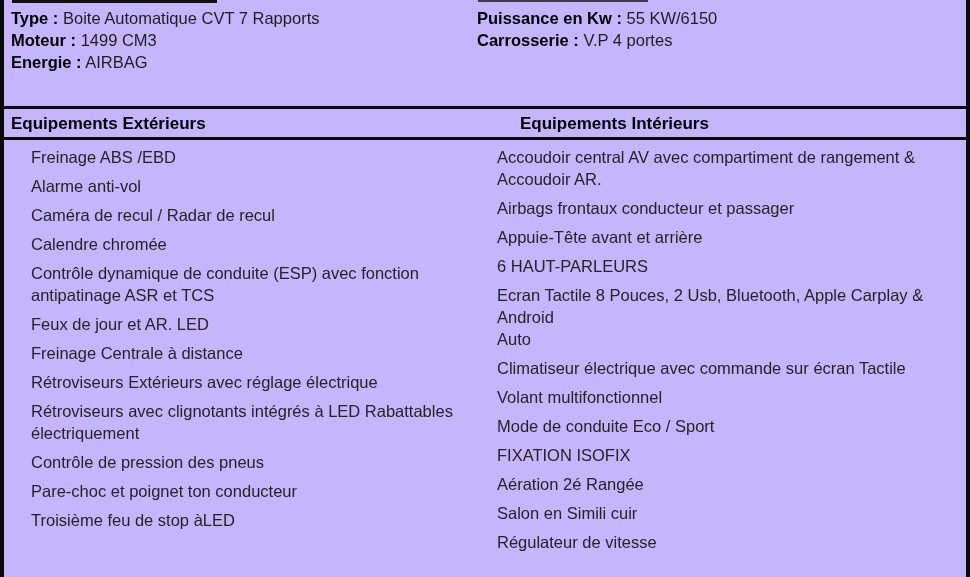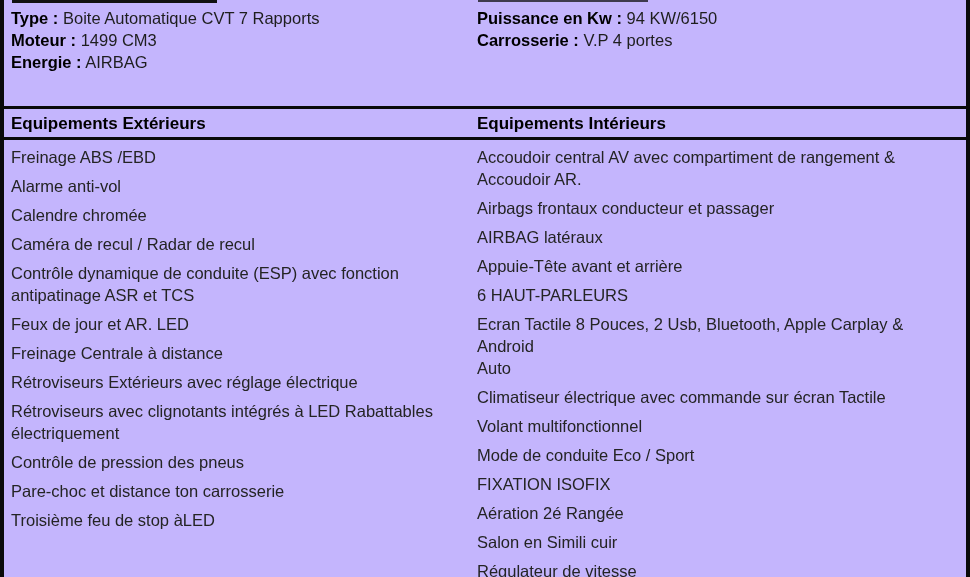--- a/index.html
+++ b/index.html
@@ -21,83 +21,83 @@
   .cols{display:grid;grid-template-columns:466px 1fr;}
   .col{padding-left:7px;padding-right:6px;}
 
   .specs{padding-top:7px;height:99px;}
   .spec-row{font-size:16.5px;line-height:22px;white-space:nowrap;}
   .spec-row .lbl{font-weight:bold;color:#000;}
   .spec-row .val{color:#1e1e1e;}
 
   .rule{height:3px;background:#0a0a0a;}
 
-  .eq-header-row{height:28px;align-items:center;}
+  .eq-header-row{height:28px;align-items:center;gap:43px;}
   .eq-header{font-size:17px;font-weight:bold;color:#000;line-height:28px;padding-top:1px;}
 
   .eq-lists{padding-top:6px;}
   .eq-item{
     font-size:16.5px;
     line-height:22px;
     margin-bottom:7px;
     white-space:pre-line;
     color:#242424;
+    margin-left:20px;
   }
 </style>
 </head>
 <body>
 
 <div class="page">
 
   <div class="cutoff-bar left"></div>
   <div class="cutoff-bar right"></div>
 
   <section class="cols specs">
     <div class="col">
         <div class="spec-row"><span class="lbl">Type :</span><span class="val"> Boite Automatique CVT 7 Rapports</span></div>
         <div class="spec-row"><span class="lbl">Moteur :</span><span class="val"> 1499 CM3</span></div>
         <div class="spec-row"><span class="lbl">Energie :</span><span class="val"> AIRBAG</span></div>
       </div>
     <div class="col">
-        <div class="spec-row"><span class="lbl">Puissance en Kw :</span><span class="val"> 94 KW/6150</span></div>
+        <div class="spec-row"><span class="lbl">Puissance en Kw :</span><span class="val"> 55 KW/6150</span></div>
         <div class="spec-row"><span class="lbl">Carrosserie :</span><span class="val"> V.P 4 portes</span></div>
       </div>
   </section>
 
   <div class="rule"></div>
 
   <header class="cols eq-header-row">
     <div class="col eq-header">Equipements Extérieurs</div>
     <div class="col eq-header">Equipements Intérieurs</div>
   </header>
 
   <div class="rule"></div>
 
   <section class="cols eq-lists">
     <div class="col">
         <div class="eq-item">Freinage ABS /EBD</div>
         <div class="eq-item">Alarme anti-vol</div>
+        <div class="eq-item">Caméra de recul / Radar de recul</div>
         <div class="eq-item">Calendre chromée</div>
-        <div class="eq-item">Caméra de recul / Radar de recul</div>
         <div class="eq-item">Contrôle dynamique de conduite (ESP) avec fonction
 antipatinage ASR et TCS</div>
         <div class="eq-item">Feux de jour et AR. LED</div>
         <div class="eq-item">Freinage Centrale à distance</div>
         <div class="eq-item">Rétroviseurs Extérieurs avec réglage électrique</div>
         <div class="eq-item">Rétroviseurs avec clignotants intégrés à LED Rabattables
 électriquement</div>
         <div class="eq-item">Contrôle de pression des pneus</div>
-        <div class="eq-item">Pare-choc et distance ton carrosserie</div>
+        <div class="eq-item">Pare-choc et poignet ton conducteur</div>
         <div class="eq-item">Troisième feu de stop àLED</div>
       </div>
     <div class="col">
         <div class="eq-item">Accoudoir central AV avec compartiment de rangement &amp;
 Accoudoir AR.</div>
         <div class="eq-item">Airbags frontaux conducteur et passager</div>
-        <div class="eq-item">AIRBAG latéraux</div>
         <div class="eq-item">Appuie-Tête avant et arrière</div>
         <div class="eq-item">6 HAUT-PARLEURS</div>
         <div class="eq-item">Ecran Tactile 8 Pouces, 2 Usb, Bluetooth, Apple Carplay &amp; Android
 Auto</div>
         <div class="eq-item">Climatiseur électrique avec commande sur écran Tactile</div>
         <div class="eq-item">Volant multifonctionnel</div>
         <div class="eq-item">Mode de conduite Eco / Sport</div>
         <div class="eq-item">FIXATION ISOFIX</div>
         <div class="eq-item">Aération 2é Rangée</div>
         <div class="eq-item">Salon en Simili cuir</div>

